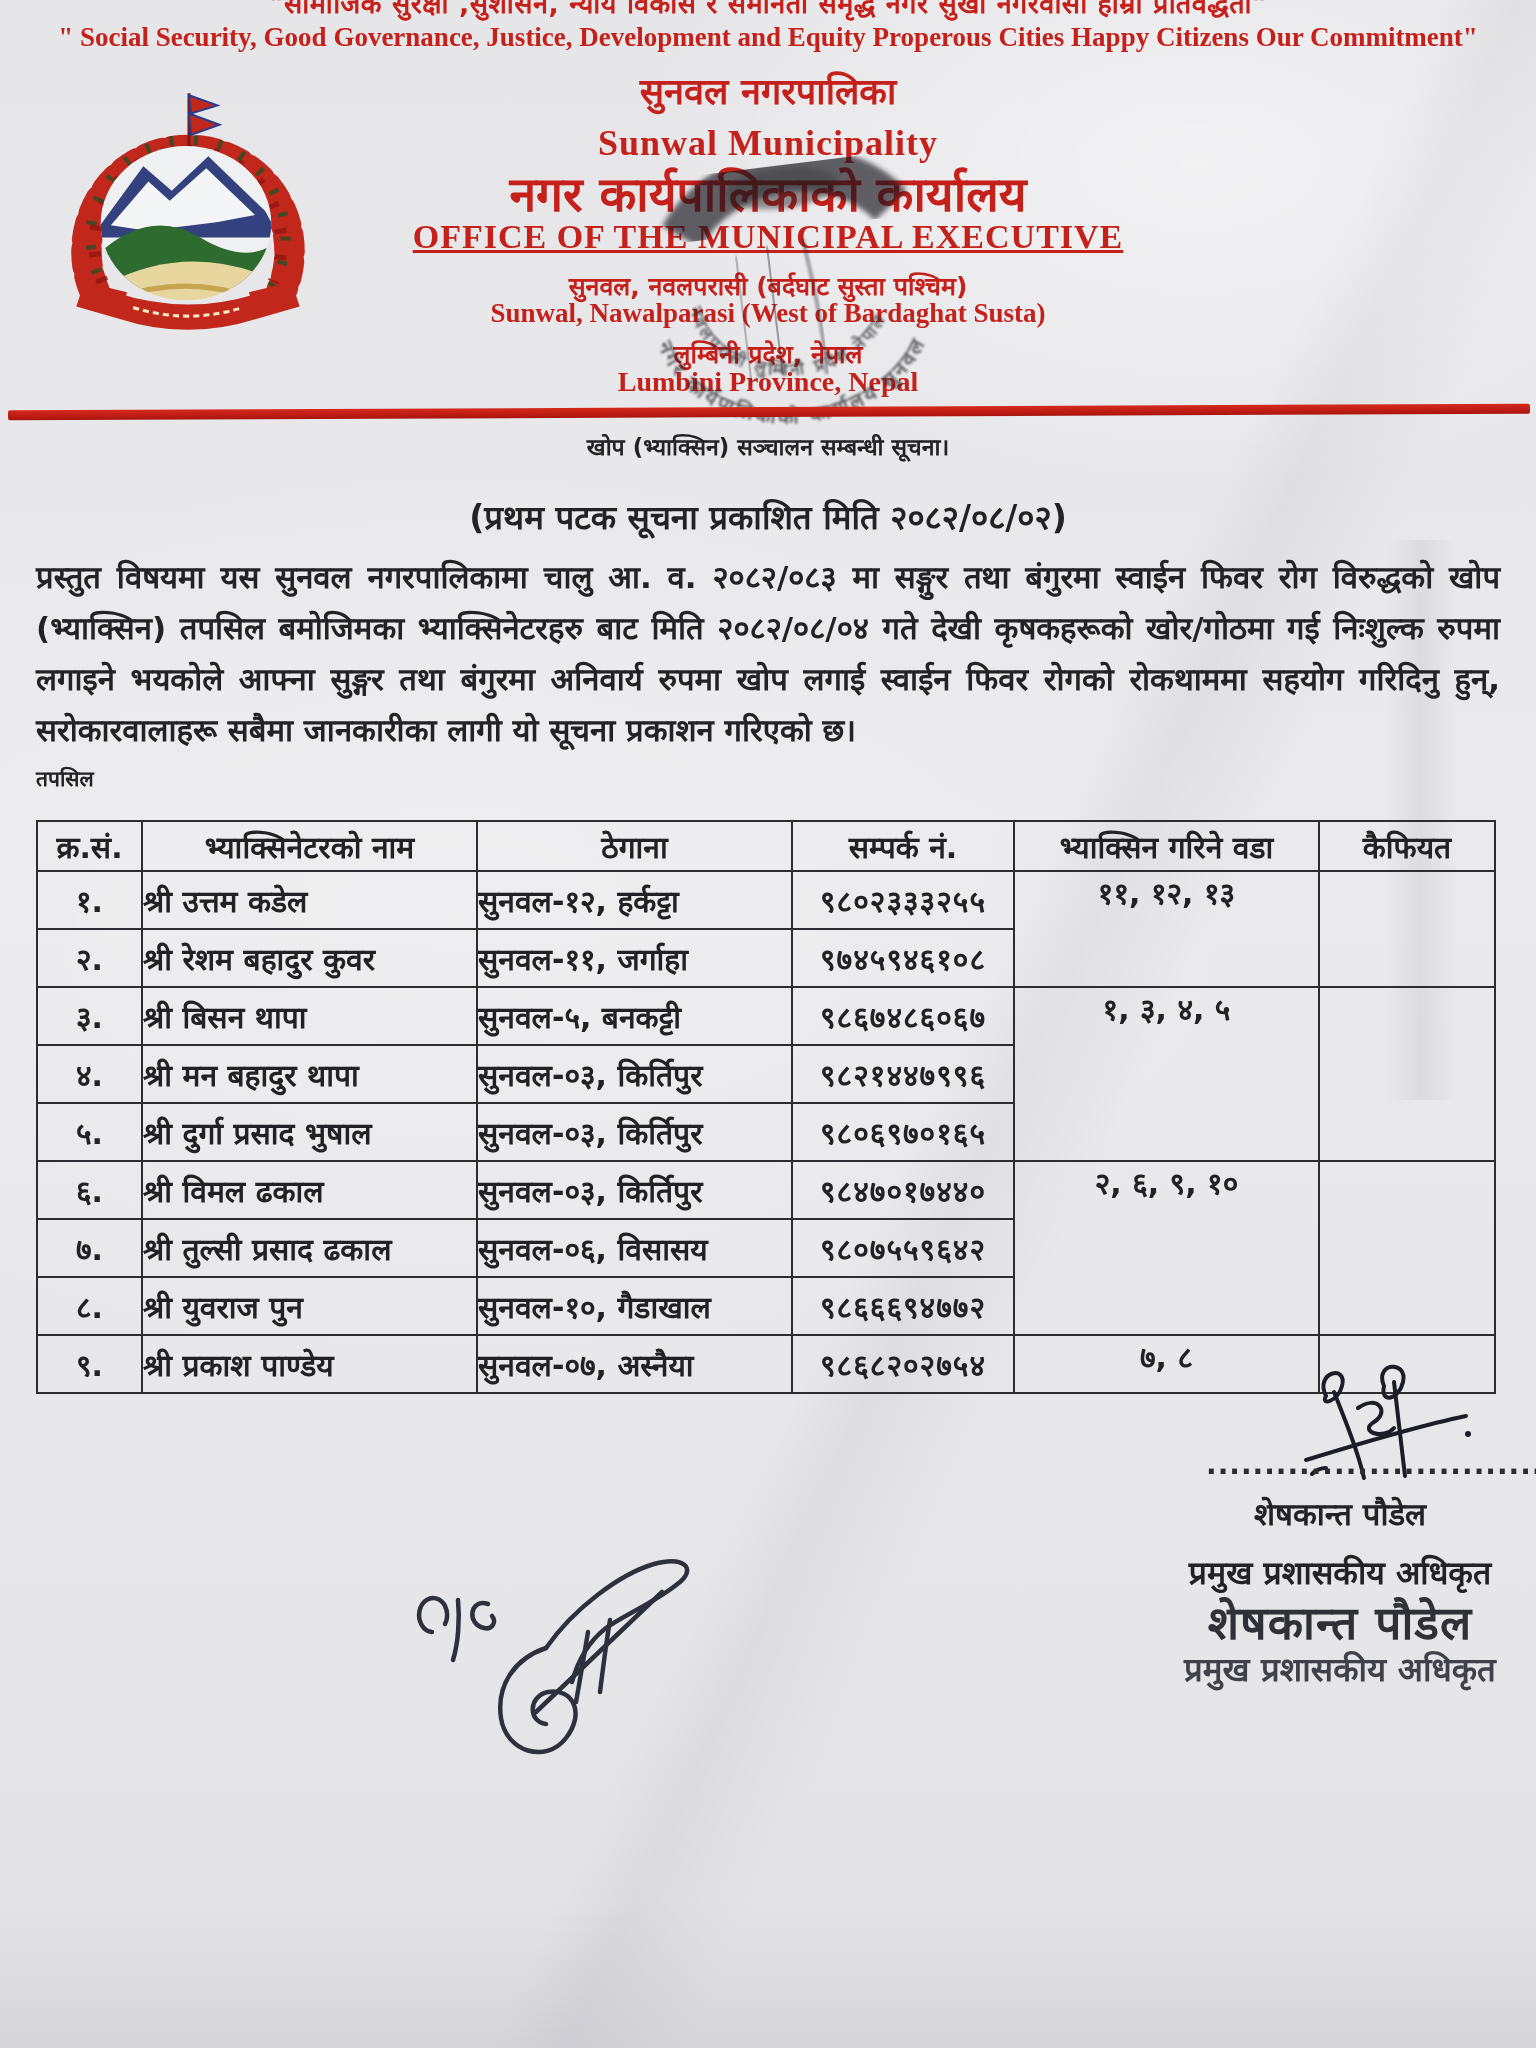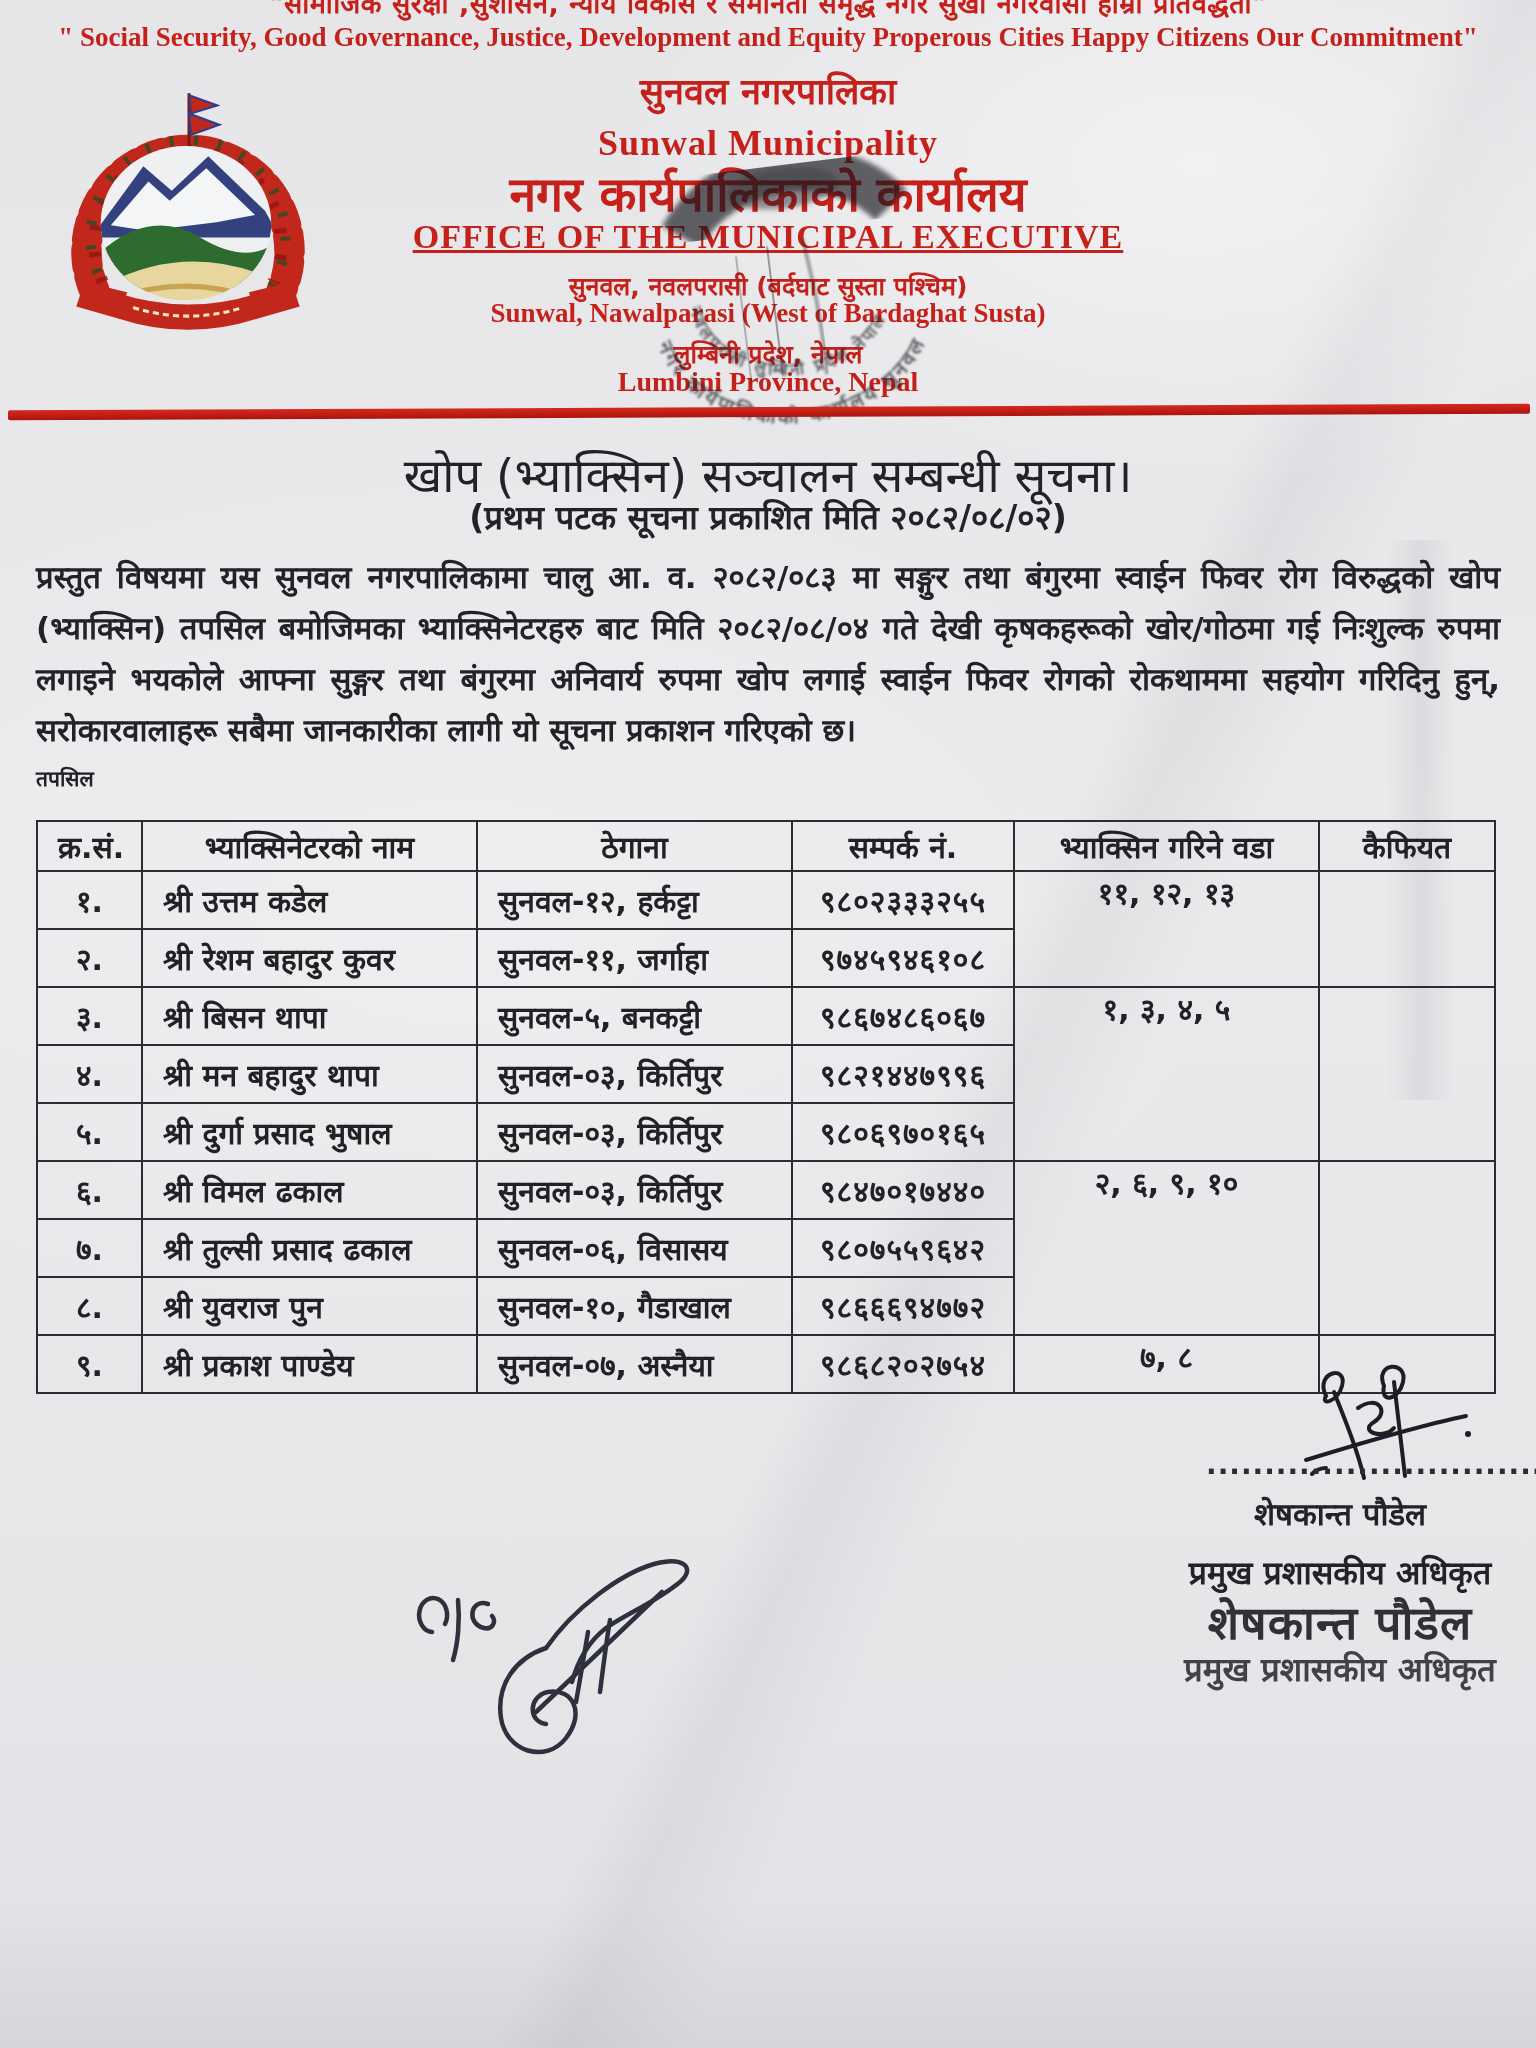--- a/index.html
+++ b/index.html
@@ -26,29 +26,29 @@
   .office-en{top:218px;font-size:34px;font-weight:800;letter-spacing:1px;text-decoration:underline;}
   .addr-np{top:268px;font-size:25px;font-weight:700;}
   .addr-en{top:298px;font-size:27px;font-weight:800;}
   .prov-np{top:336px;font-size:25px;font-weight:700;}
   .prov-en{top:366px;font-size:28px;font-weight:800;}
   .emblem{left:56px;top:82px;width:264px;height:256px;}
   .ink-stamp{left:612px;top:136px;width:356px;height:296px;opacity:.82;}
   .red-rule{left:8px;top:407px;width:1522px;height:10px;
     background:linear-gradient(180deg,#d42a1e 0%,#c01d14 55%,#a8140d 100%);
     border-radius:2px;transform:rotate(-.25deg);}
-  .notice-title{top:442px;font-size:47px;font-weight:400;}
+  .notice-title{top:430px;font-size:23px;font-weight:700;}
   .notice-sub{top:494px;font-size:33px;font-weight:700;}
   .body-par{left:36px;top:552px;width:1464px;font-size:31px;line-height:51px;
     font-weight:600;text-align:justify;}
   .tapasil{left:36px;top:764px;font-size:21px;font-weight:600;}
   
   table.sched{position:absolute;left:36px;top:820px;width:1458px;border-collapse:collapse;
     table-layout:fixed;font-size:30px;font-weight:600;color:#222226;}
-  table.sched th,table.sched td{border:2.5px solid #2d2d31;padding:0 20px;overflow:hidden;margin-left:48px;}
+  table.sched th,table.sched td{border:2.5px solid #2d2d31;padding:0 0;overflow:hidden;margin-left:48px;}
   table.sched th{height:48px;font-weight:700;text-align:center;}
   table.sched td{height:56px;}
   .w-sn{width:105px;} .w-name{width:335px;} .w-addr{width:315px;}
   .w-phone{width:222px;} .w-ward{width:305px;} .w-rem{width:176px;}
   td.c-sn{text-align:center;}
   td.c-name{padding-left:26px;}
   td.c-addr{padding-left:16px;}
   td.c-phone{text-align:center;letter-spacing:1px;}
   td.c-ward{text-align:center;vertical-align:top;padding-top:12px;}
   td.c-remark{background:transparent;}

